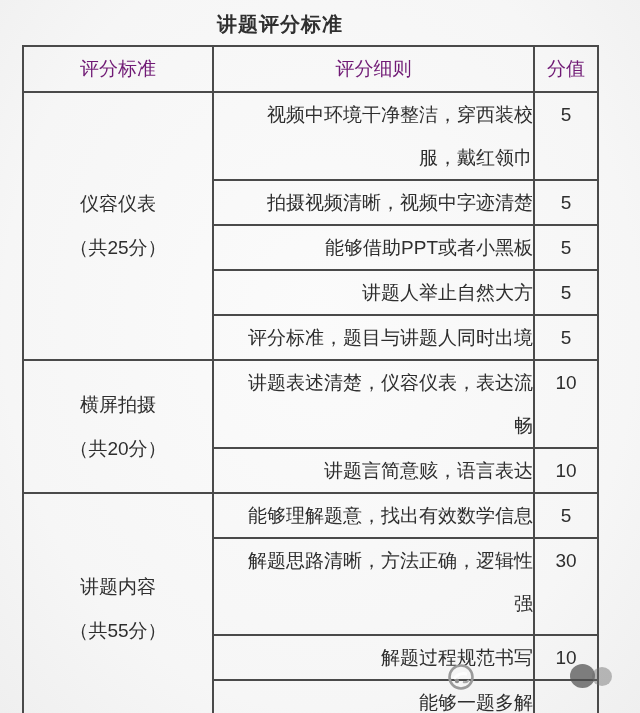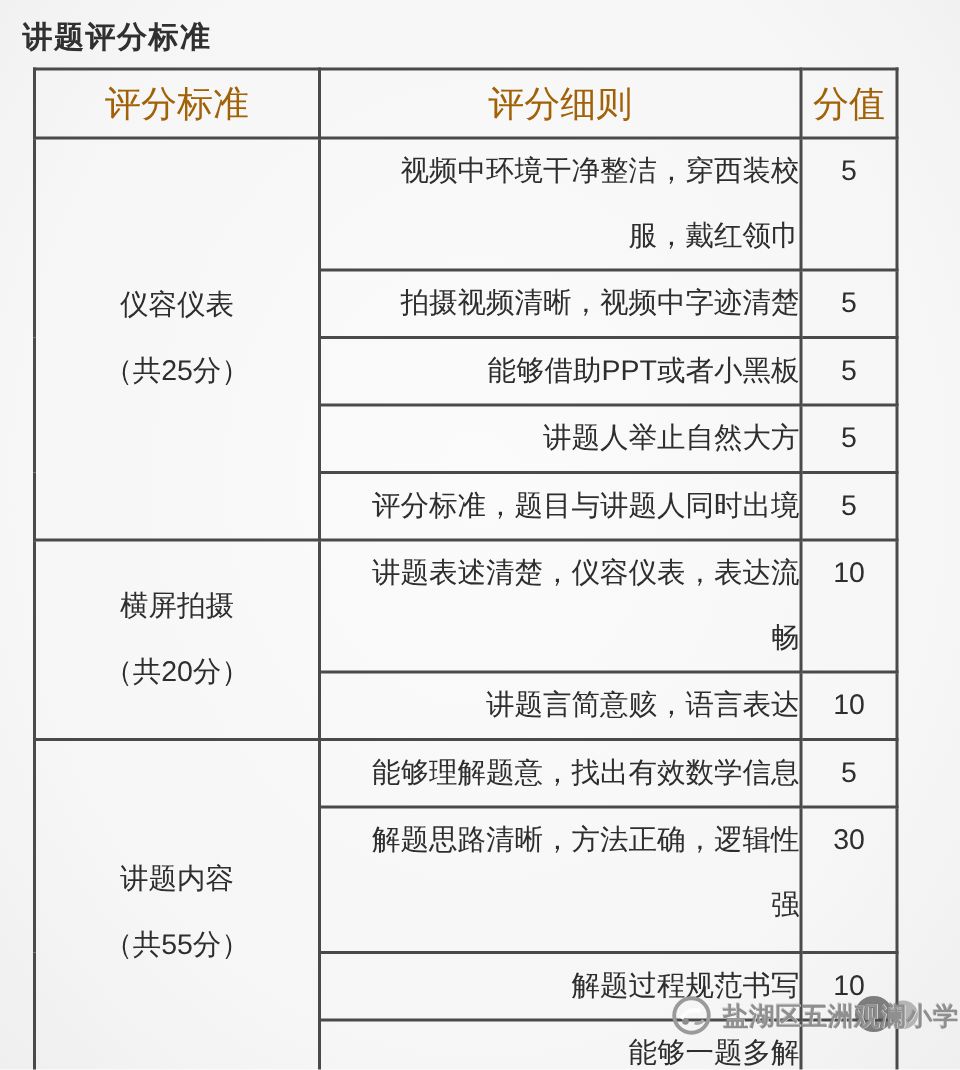--- a/index.html
+++ b/index.html
@@ -11,23 +11,23 @@
     height: 713px;
     position: relative;
     overflow: hidden;
     background: radial-gradient(ellipse at 50% 45%, #fbfbfb 0%, #f6f6f6 70%, #efefef 100%);
     font-family: "Liberation Sans", sans-serif;
     color: #2d2d2d;
   }
   .page-title {
     position: absolute;
     top: 11px;
-    left: 15px;
+    left: 3px;
     width: 554px;
-    text-align: left;
+    text-align: center;
     font-size: 20px;
     font-weight: 600;
     letter-spacing: 1px;
     color: #303030;
   }
   table.rubric {
     position: absolute;
     left: 22px;
     top: 45px;
     width: 575px;
@@ -38,22 +38,22 @@
   }
   table.rubric th,
   table.rubric td {
     border: 2px solid #4a4a4a;
     padding: 0;
     font-weight: normal;
   }
   th.hdr {
     text-align: center;
     vertical-align: middle;
-    font-size: 24px;
-    color: #a16207;
+    font-size: 19px;
+    color: #701a75;
   }
   td.section {
     text-align: center;
     vertical-align: middle;
     line-height: 44px;
     margin-left: 32px;
   }
   td.section .sec-line {
     display: block;
   }
@@ -200,14 +200,13 @@
 
 <div class="watermark">
   <span class="wm-blob"></span>
   <span class="wm-blob2"></span>
   <svg class="wm-logo" viewBox="0 0 30 30">
     <circle cx="15" cy="15" r="11.5" fill="none" stroke="#9a9a9a" stroke-width="2.6"></circle>
     <path d="M8 17 Q13 10 21 12" fill="none" stroke="#fdfdfd" stroke-width="3"></path>
     <circle cx="11" cy="19" r="2.2" fill="#8d8d8d"></circle>
     <path d="M17 20 Q21 21 23 18" fill="none" stroke="#a8a8a8" stroke-width="2"></path>
   </svg>
-  <span class="wm-text">盐湖区五洲观澜小学</span>
 </div>
 
 </body></html>

